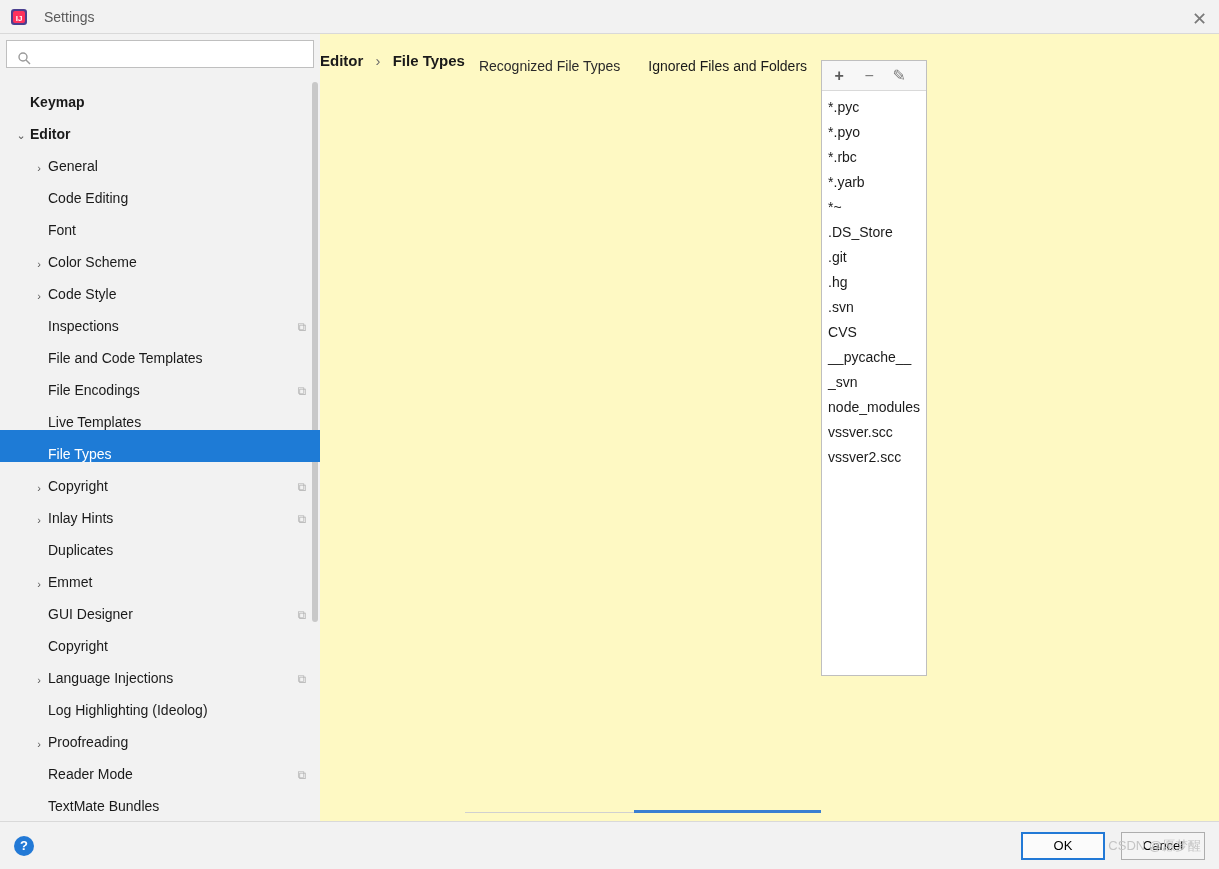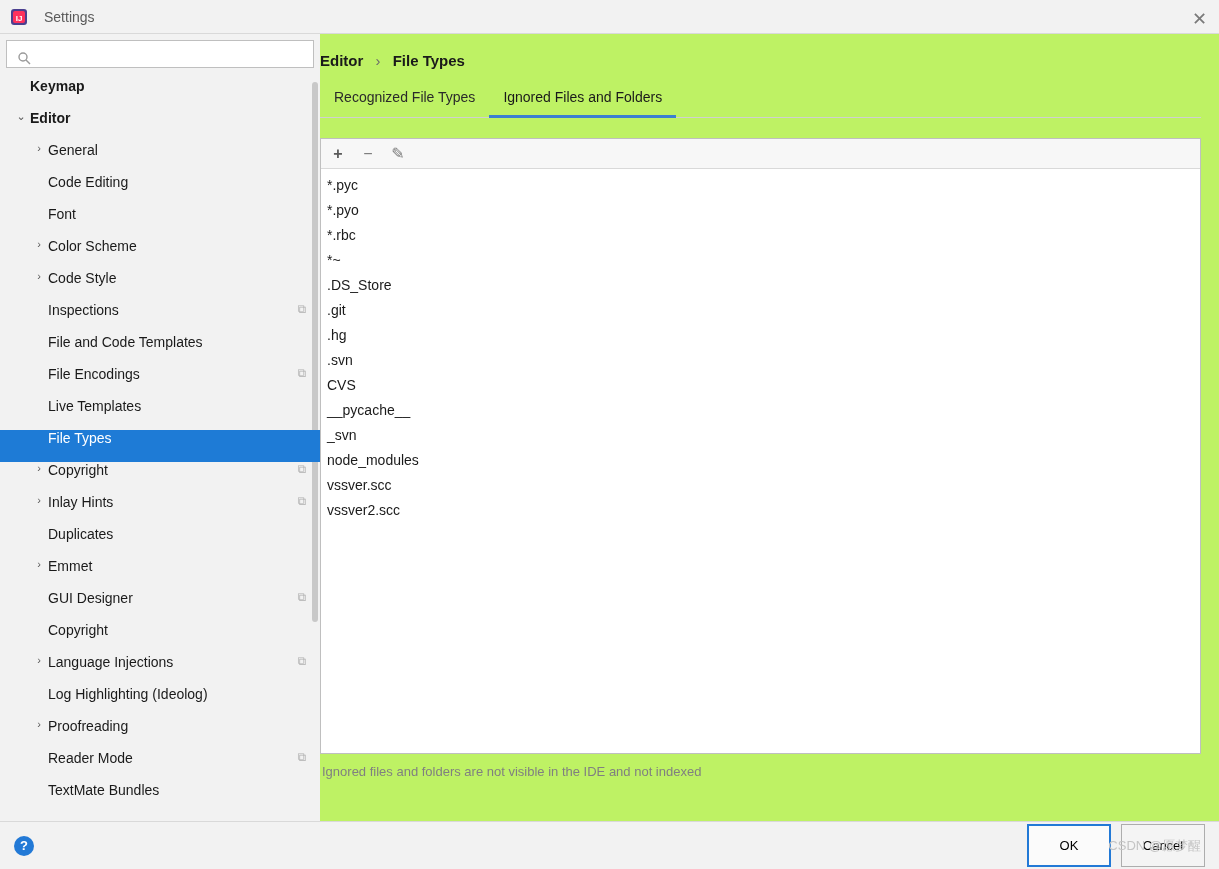--- a/index.html
+++ b/index.html
@@ -9,46 +9,46 @@
   .title-text{color:#5a5a5a;font-size:14px}
   .close-x{position:absolute;right:12px;top:8px;color:#7a7a7a;font-size:18px;cursor:pointer}
   .container{display:flex;height:787px}
   .sidebar{width:320px;background:#f2f2f2;display:flex;flex-direction:column;border-right:0}
   .search-wrap{padding:6px;border-bottom:0}
   .search-input{width:100%;height:28px;border:1px solid #bfbfbf;background:#fff;padding:0 6px 0 26px;font-size:13px;outline:none}
   .search-box{position:relative}
   .search-ico{position:absolute;left:12px;top:12px;color:#9a9a9a;font-size:13px}
   .tree{flex:1;overflow-y:auto;padding:4px 0;position:relative}
   .tree-scroll{position:absolute;right:2px;top:8px;width:6px;height:540px;background:#c8c8c8;border-radius:3px}
-  .tree-item{display:flex;align-items:flex-start;height:32px;padding:0 8px 0 0;cursor:pointer;color:#1a1a1a;position:relative}
+  .tree-item{display:flex;align-items:flex-end;height:32px;padding:0 8px 0 0;cursor:pointer;color:#1a1a1a;position:relative}
   .tree-item .chev{width:14px;display:inline-block;text-align:center;color:#5a5a5a;font-size:11px;margin-right:2px}
   .tree-item .lbl{flex:1;white-space:nowrap}
   .tree-item .copy-ico{color:#b0b0b0;font-size:12px;margin-right:6px}
   .tree-item.bold .lbl{font-weight:600}
   .tree-item.selected{background:#1e7bd6;color:#fff}
   .tree-item.selected .chev{color:#fff}
   .d0{padding-left:14px}
   .d1{padding-left:32px}
-  .main{flex:1;background:#bef264;display:flex;flex-direction:column;padding:14px 18px 0 0}
+  .main{flex:1;background:#fef9c3;display:flex;padding:14px 18px 0 0}
   .crumb{padding:4px 0 10px 0;font-size:15px;font-weight:600}
   .crumb .sep{margin:0 8px;color:#6a6a6a;font-weight:400}
   .tabs{display:flex;border-bottom:1px solid #d0d0d0;margin-bottom:8px}
   .tab{padding:10px 14px 10px 14px;font-size:14px;color:#2a2a2a;cursor:pointer;border-bottom:3px solid transparent;margin-bottom:-1px}
   .tab.active{border-bottom:3px solid #3a7fd1;color:#1a1a1a}
   .panel{margin-top:12px;border:1px solid #bfbfbf;background:#fff;height:616px;display:flex;flex-direction:column}
   .toolbar{height:30px;border-bottom:1px solid #d9d9d9;background:#f7f7f7;display:flex;align-items:center;padding:0 8px;gap:12px}
   .tool-btn{color:#7a7a7a;font-size:16px;cursor:pointer;width:18px;text-align:center}
   .tool-btn.add{color:#5a5a5a;font-weight:bold}
   .list{flex:1;overflow:auto;padding:4px 6px}
   .list-item{height:25px;line-height:25px;font-size:14px;color:#1a1a1a;cursor:pointer}
   .hint{color:#808080;font-size:13px;padding:10px 2px}
   .footer{height:48px;border-top:1px solid #d9d9d9;display:flex;align-items:center;padding:0 14px;background:#f2f2f2}
   .footer-left{flex:1;display:flex;align-items:center}
   .help-ico{width:20px;height:20px;border-radius:50%;background:#2279d6;color:#fff;display:flex;align-items:center;justify-content:center;font-size:13px;font-weight:bold;cursor:pointer}
-  .btn{min-width:84px;height:43px;border:1px solid #adadad;background:#f4f4f4;margin-left:10px;font-size:13px;cursor:pointer}
+  .btn{min-width:84px;height:28px;border:1px solid #adadad;background:#f4f4f4;margin-left:16px;font-size:13px;cursor:pointer}
   .btn.primary{border:2px solid #2279d6;background:#fbfbfb}
   .watermark{position:absolute;right:18px;bottom:14px;color:#c4c4c4;font-size:13px;pointer-events:none}
 </style>
 </head>
 <body>
 
 <div class="titlebar">
   <span class="app-icon">
     <svg viewBox="0 0 18 18">
         <rect x="1" y="1" width="16" height="16" rx="3" fill="#4b3f8f"></rect>
@@ -192,34 +192,34 @@
     <div class="panel">
       <div class="toolbar">
         <span class="tool-btn add">+</span>
         <span class="tool-btn">−</span>
         <span class="tool-btn">✎</span>
       </div>
       <div class="list" id="patterns">
           <div class="list-item">*.pyc</div>
           <div class="list-item">*.pyo</div>
           <div class="list-item">*.rbc</div>
+          <div class="list-item">*.yarb</div>
           <div class="list-item">*~</div>
           <div class="list-item">.DS_Store</div>
           <div class="list-item">.git</div>
           <div class="list-item">.hg</div>
           <div class="list-item">.svn</div>
           <div class="list-item">CVS</div>
           <div class="list-item">__pycache__</div>
           <div class="list-item">_svn</div>
           <div class="list-item">node_modules</div>
           <div class="list-item">vssver.scc</div>
           <div class="list-item">vssver2.scc</div>
         </div>
     </div>
-    <div class="hint">Ignored files and folders are not visible in the IDE and not indexed</div>
   </div>
 </div>
 
 <div class="footer">
   <div class="footer-left">
     <span class="help-ico">?</span>
   </div>
   <button class="btn primary">OK</button>
   <button class="btn">Cancel</button>
 </div>

